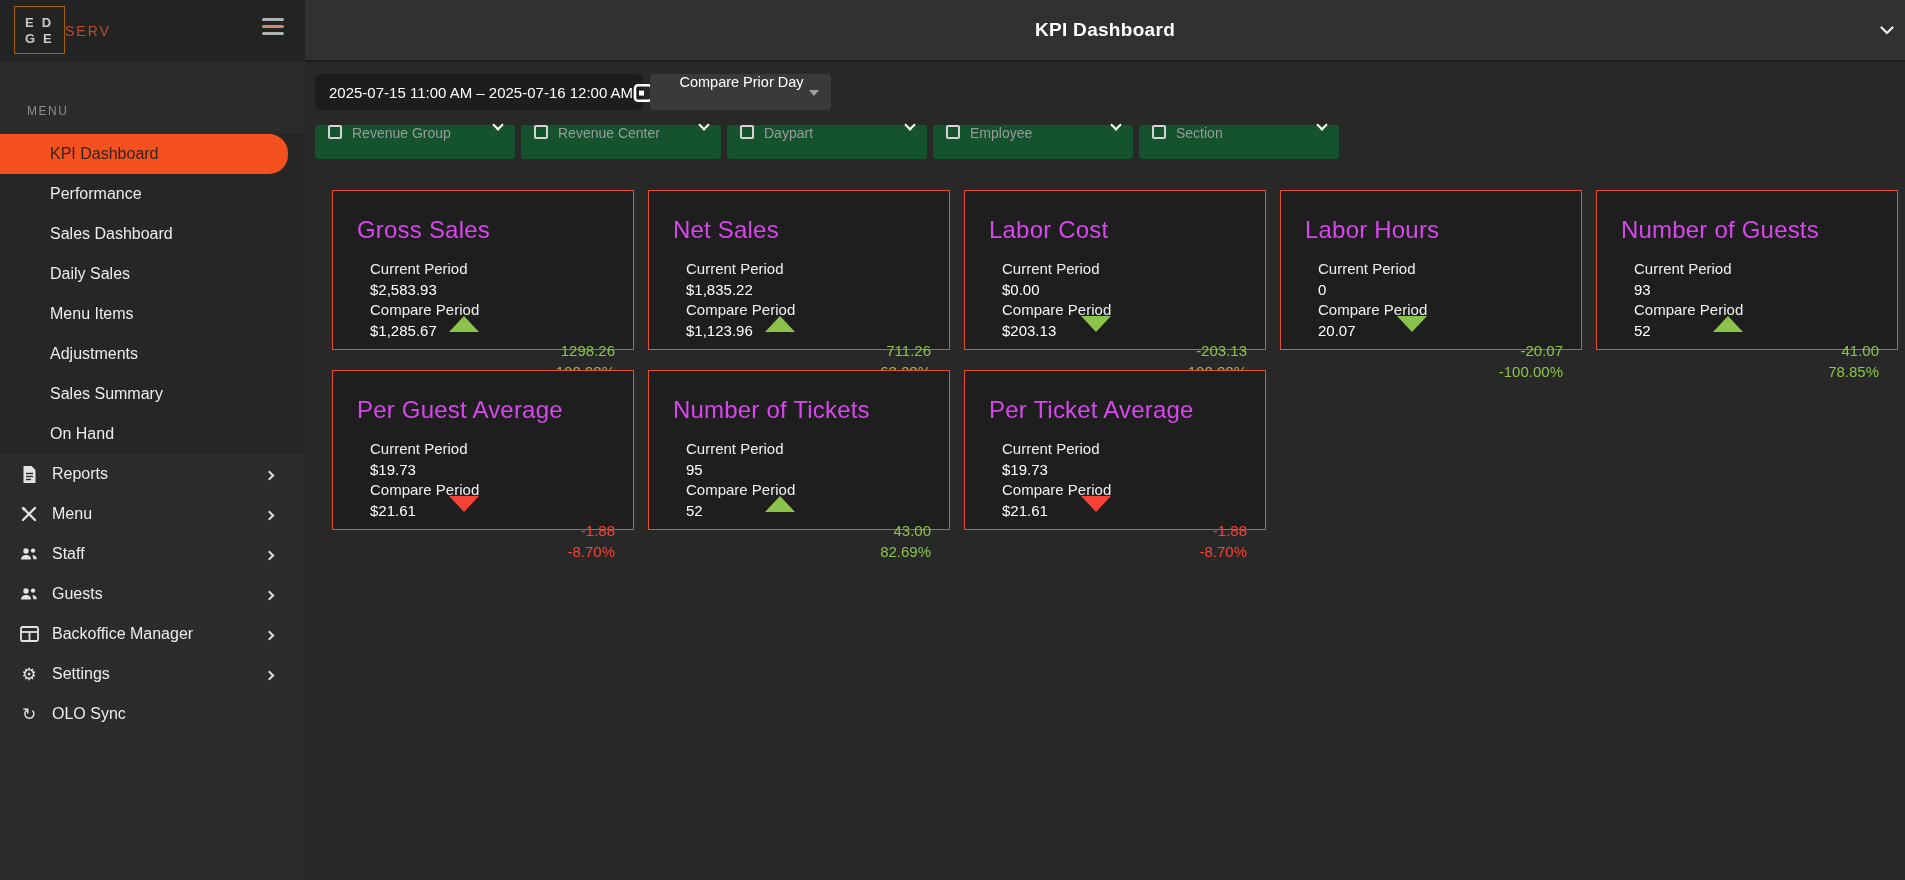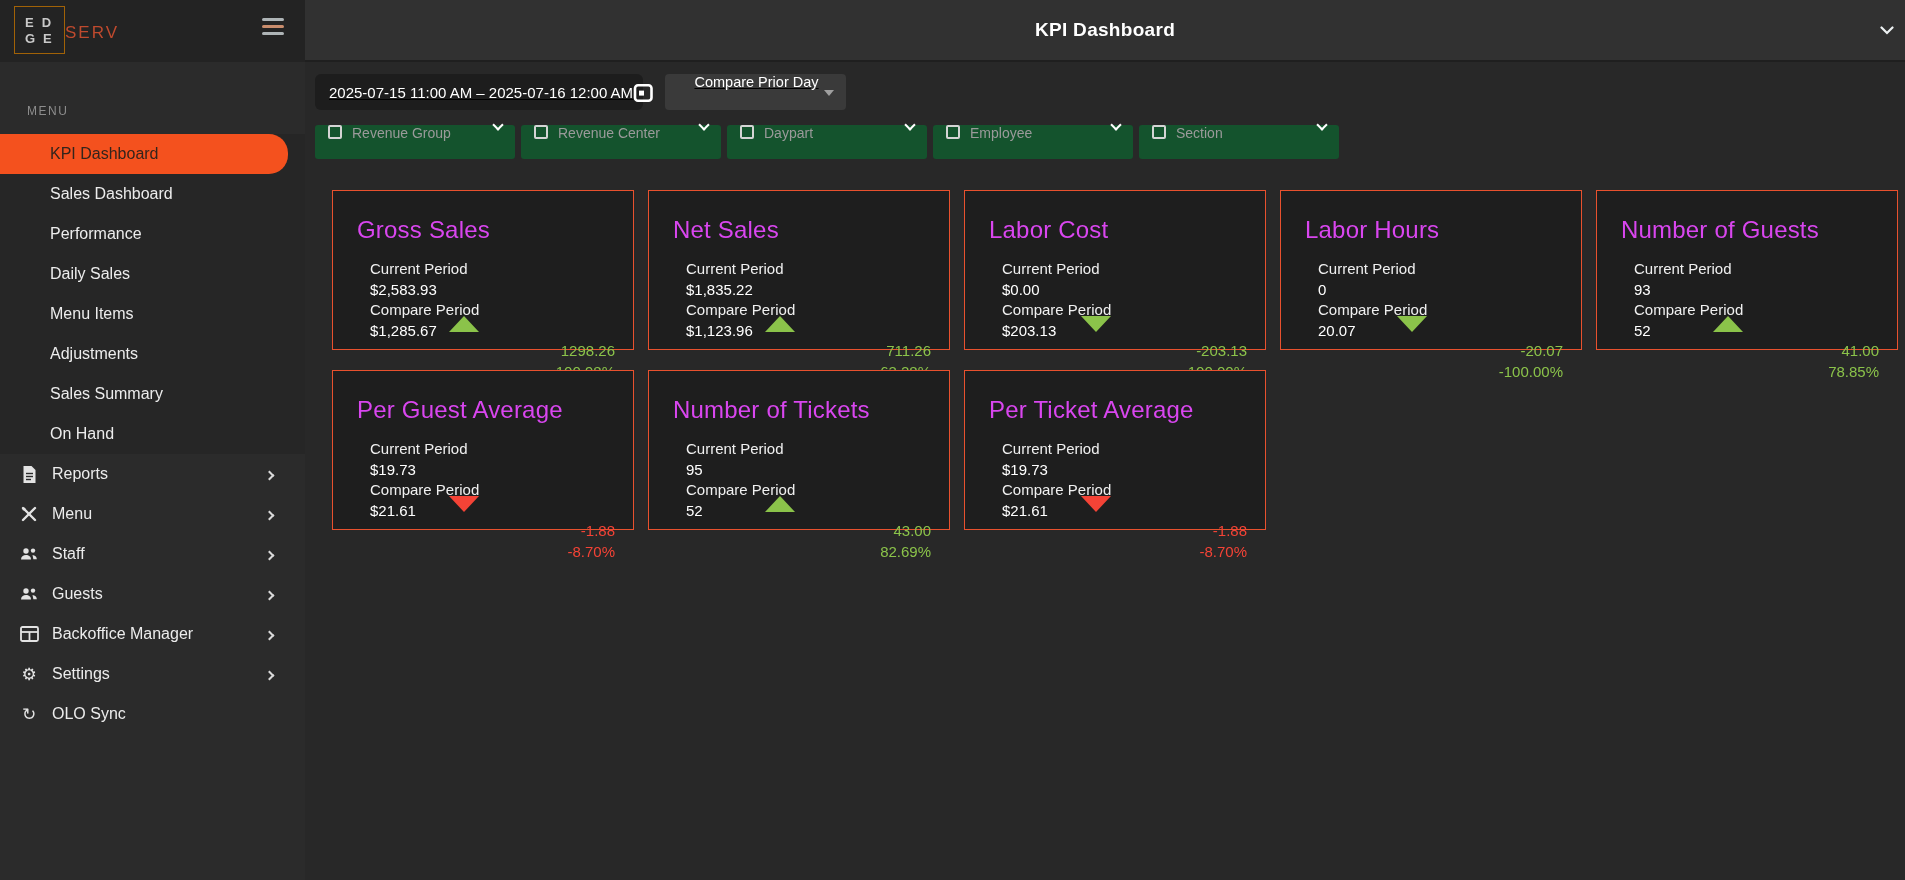--- a/index.html
+++ b/index.html
@@ -6,21 +6,21 @@
   html,body { width:1905px; height:880px; overflow:hidden; background:#282828;
               font-family:"Liberation Sans", sans-serif; -webkit-font-smoothing:antialiased; }
 
   
   .sidebar { position:fixed; left:0; top:0; width:305px; height:880px; background:#2b2b2b; z-index:5; }
   .sidebar-header { height:62px; background:#232323; position:relative; }
   .logo { position:absolute; left:14px; top:6px; width:96px; height:50px; cursor:pointer; }
   .logo-box { position:absolute; left:0; top:0; width:51px; height:48px; border:1px solid #a16207;
               display:flex; flex-direction:column; justify-content:center; padding-left:10px; gap:3px; }
   .logo-box span { color:#c9c9c9; font-size:13px; font-weight:bold; letter-spacing:8px; line-height:1; }
-  .logo-word { position:absolute; left:49px; top:16px; color:#bf4a2e; font-size:17px; font-weight:500;
+  .logo-word { position:absolute; left:49px; top:16px; color:#bf4a2e; font-size:14px; font-weight:500;
                letter-spacing:2px; padding:1px 2px; }
   .hamburger { position:absolute; right:21px; top:18px; width:22px; height:26px; cursor:pointer; }
   .hamburger i { display:block; height:3px; border-radius:2px; margin-bottom:4px; background:#aeb4b6; }
   .hamburger i.mid { background:#c98d6d; }
 
   .menu-label { margin:42px 0 0 27px; color:#8d8d8d; font-size:12px; letter-spacing:1.5px; }
 
   .nav { margin-top:16px; }
   .nav-item { height:40px; display:flex; align-items:center; color:#ececec; font-size:16px; cursor:pointer; }
   .nav-item .ico { width:22px; margin:0 12px 0 18px; display:flex; justify-content:center; align-items:center;
@@ -37,21 +37,21 @@
   .sub-item.active { background:#f4511e; color:#33241c; border-radius:0 19px 19px 0; margin-right:17px; }
 
   
   .main-header { margin-left:305px; height:62px; background:#313131; border-bottom:2px solid #1f1f1f;
                  display:flex; align-items:center; justify-content:center; position:relative; }
   .page-title { color:#ffffff; font-size:19px; font-weight:600; letter-spacing:.3px; }
   .header-caret { position:absolute; right:11px; top:26px; cursor:pointer; }
 
   
   .content { margin-left:305px; padding:12px 10px 0 10px; }
-  .row1 { display:flex; gap:22px;text-decoration:underline; }
+  .row1 { display:flex; gap:7px; }
   .date-field { width:328px; height:36px; background:#1d1d1d; border-radius:6px; display:flex;
                 align-items:center; padding:0 9px 0 14px; color:#fff; font-size:15px; cursor:pointer; }
   .date-text { flex:1; white-space:nowrap; }
   .compare-select { width:181px; height:36px; background:#3a3a3a; border-radius:4px; display:flex;
                     align-items:center; padding:0 12px 0 14px; color:#fff; font-size:14.5px; cursor:pointer;flex-direction:column; }
   .sel-caret { margin-left:auto; width:0; height:0; border-left:5px solid transparent;
                border-right:5px solid transparent; border-top:6px solid #9f9f9f; }
 
   .row2 { margin-top:15px; display:flex; gap:6px; }
   .filter-box { width:200px; height:34px; background:#14532d; border-radius:3px; display:flex;
@@ -98,22 +98,22 @@
     </div>
   </div>
 
   <div class="menu-label">MENU</div>
 
   <div class="nav">
 
 
     <div class="submenu">
       <div class="sub-item active">KPI Dashboard</div>
+      <div class="sub-item">Performance</div>
       <div class="sub-item">Sales Dashboard</div>
-      <div class="sub-item">Performance</div>
       <div class="sub-item">Daily Sales</div>
       <div class="sub-item">Menu Items</div>
       <div class="sub-item">Adjustments</div>
       <div class="sub-item">Sales Summary</div>
       <div class="sub-item">On Hand</div>
     </div>
 
     <div class="nav-item">
       <span class="ico">
         <svg width="17" height="19" viewBox="0 0 17 19">

